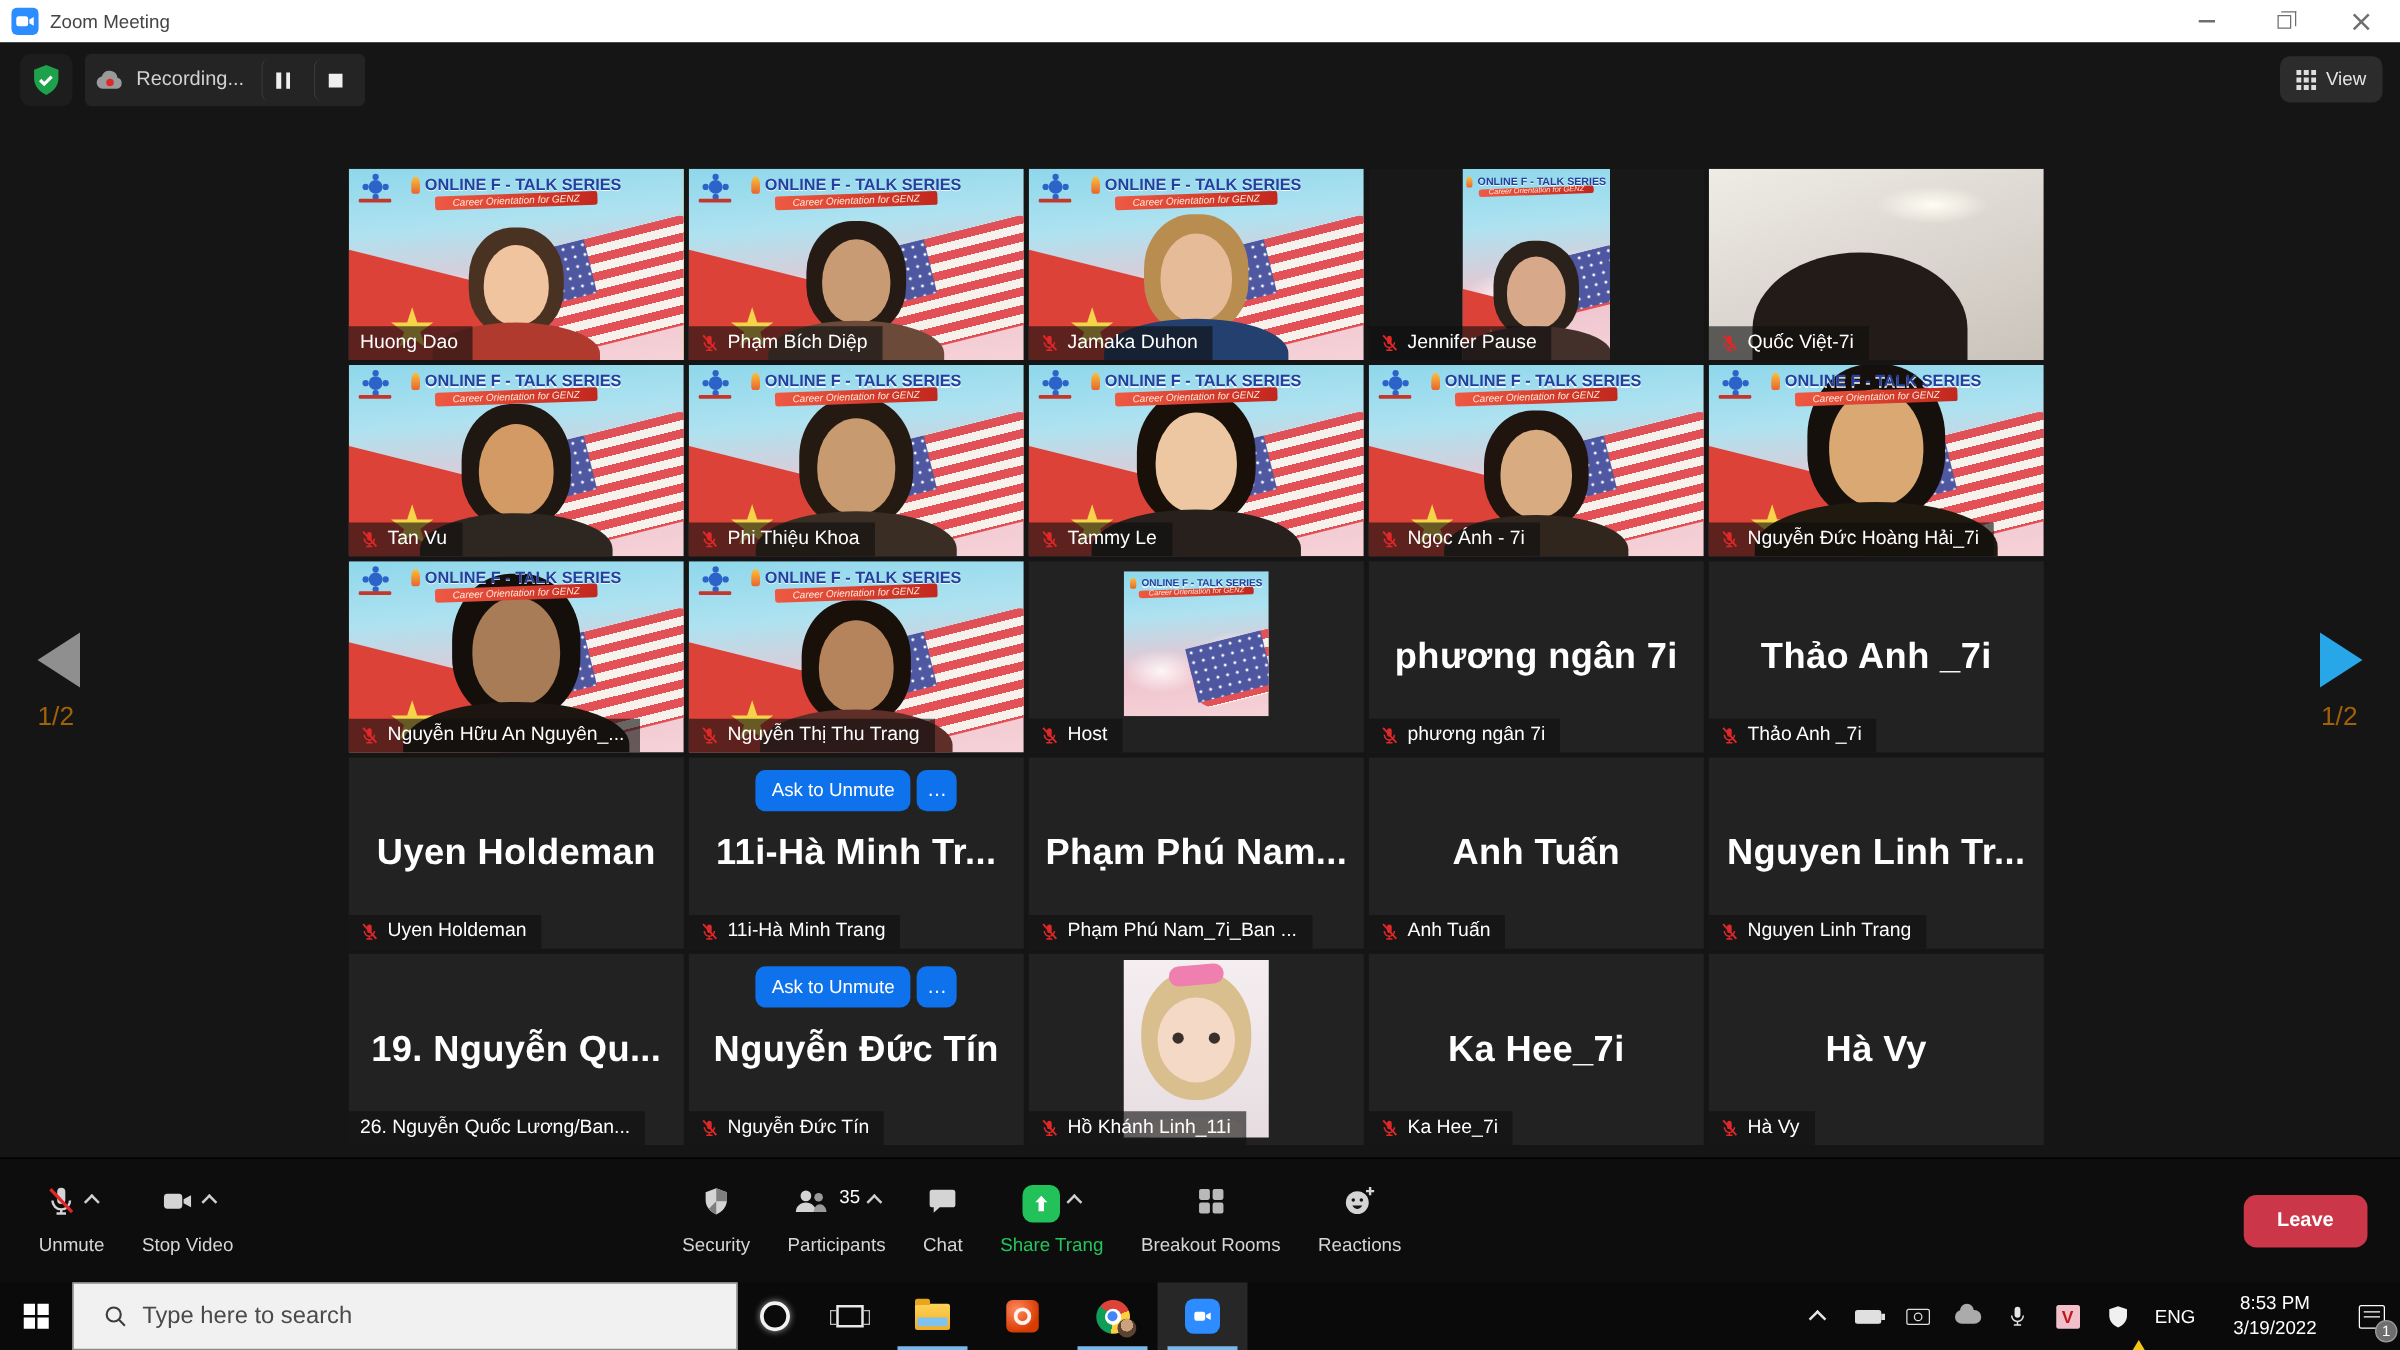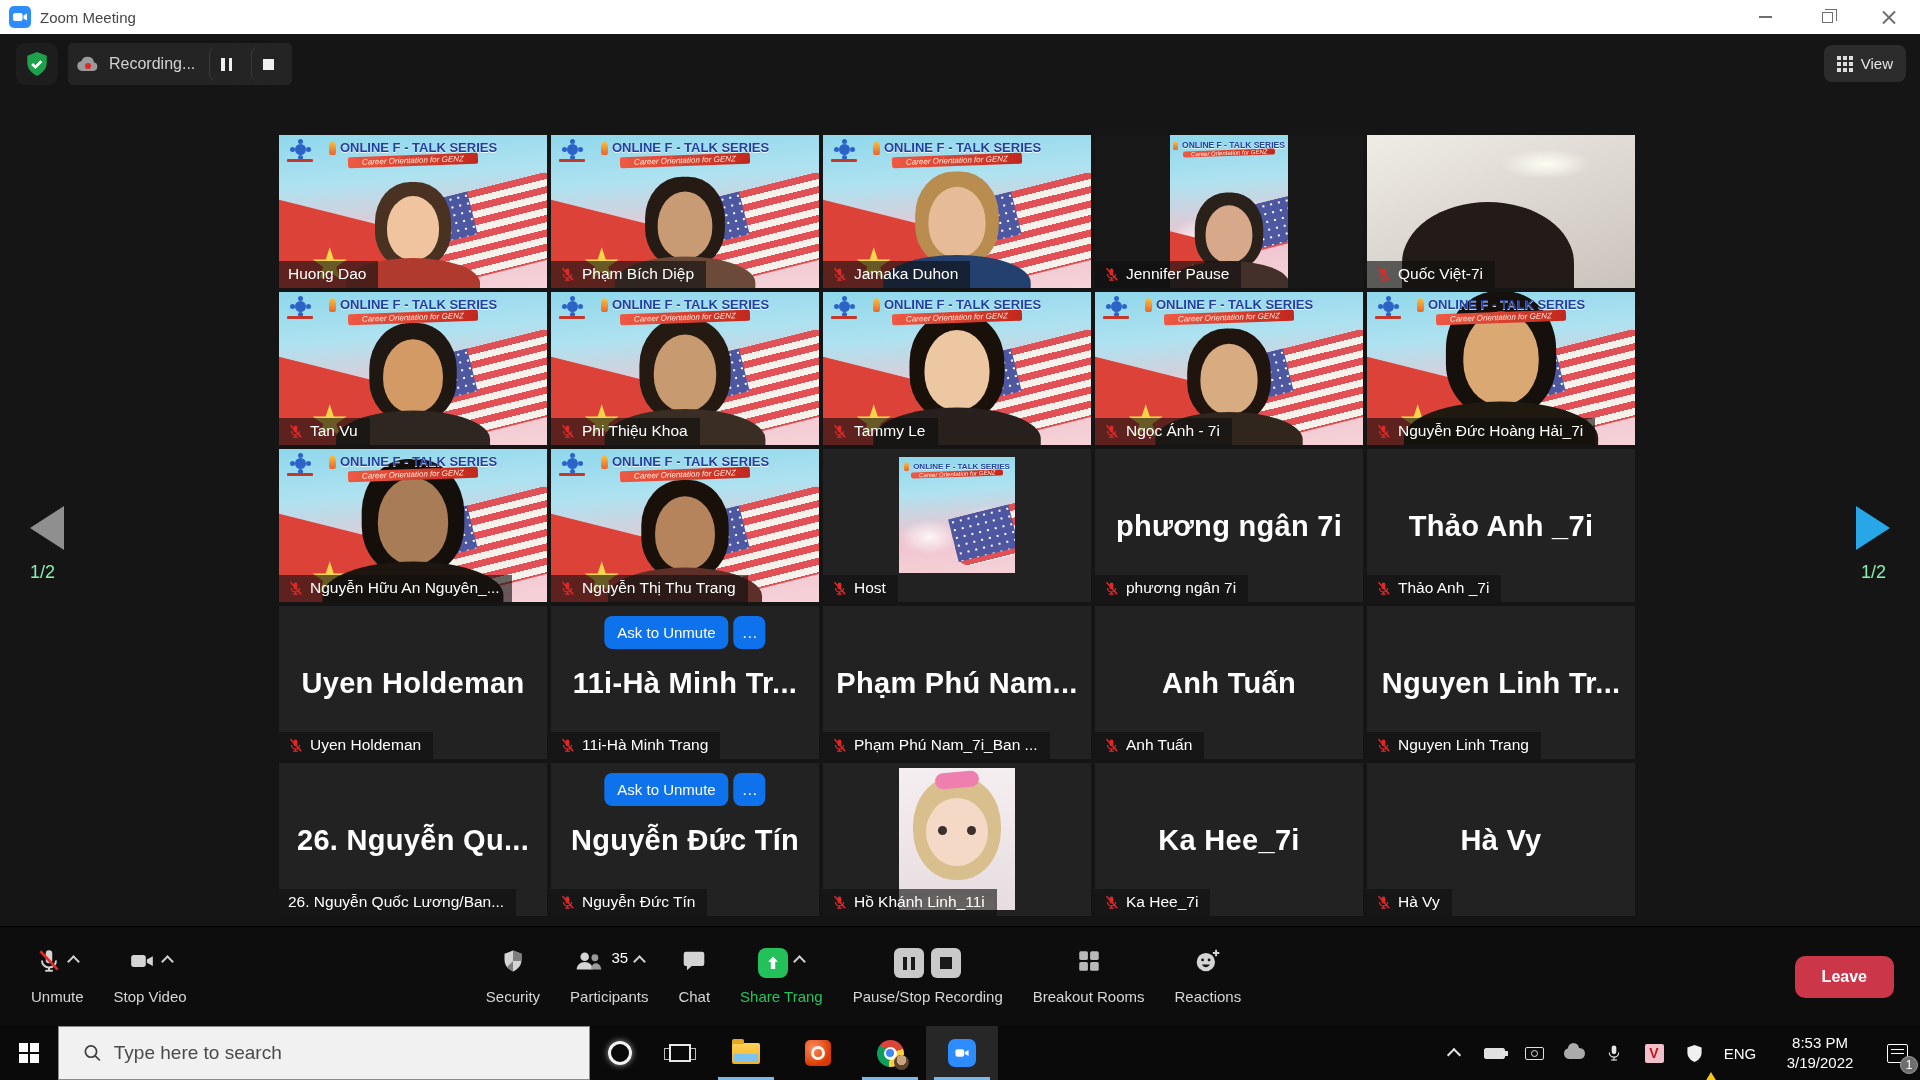--- a/index.html
+++ b/index.html
@@ -119,21 +119,21 @@
   .av-eye { position:absolute; top:28px; width:9px; height:9px; border-radius:50%; background:#3a2f2a; }
   .av-eye.l { left:12px; } .av-eye.r { right:12px; }
   .av-body { position:absolute; bottom:0; left:50%; transform:translateX(-50%); width:74px; height:16px;
      border-radius:40% 40% 0 0; background:#efe6e0; }
 
   .nav-arrow { position:absolute; width:0; height:0; }
   .nav-left { left:30px; top:472px; border-top:22px solid transparent; border-bottom:22px solid transparent;
      border-right:34px solid #8f8f8f; }
   .nav-right { right:30px; top:472px; border-top:22px solid transparent; border-bottom:22px solid transparent;
      border-left:34px solid #27a6e8; }
-  .page-ind { position:absolute; top:528px; color:#86efac; font-size:18px; }
+  .page-ind { position:absolute; top:528px; color:#a16207; font-size:21px; }
   .page-ind.l { left:30px; } .page-ind.r { right:34px; }
 
   
   .toolbar { position:absolute; left:0; right:0; bottom:0; height:100px; background:#0d0d0d;
      display:flex; align-items:center; padding-left:16px; border-top:1px solid #000; }
   .tb-group { display:flex; align-items:center; }
   .tb-center { margin-left:auto; margin-right:auto; }
   .tb-btn { display:flex; flex-direction:column; align-items:center; gap:8px; padding:0 15px;
      background:none; border:none; color:#d6d6d6; font-size:15px; font-family:inherit; white-space:nowrap; }
   .tb-iconrow { display:flex; align-items:flex-start; gap:7px; height:32px; }
@@ -809,21 +809,21 @@
                 <path d="M5.5 11a6.5 6.5 0 0 0 13 0" fill="none" stroke="#e02828" stroke-width="2"></path>
                 <line x1="12" y1="17.5" x2="12" y2="21" stroke="#e02828" stroke-width="2"></line>
                 <line x1="8" y1="21" x2="16" y2="21" stroke="#e02828" stroke-width="2"></line>
                 <line x1="4" y1="2" x2="21" y2="21" stroke="#e02828" stroke-width="2.4"></line>
               </svg>
             </span>
             <span>Nguyen Linh Trang</span>
           </div>
         </div>
         <div class="tile dark">
-          <div class="center-name">26. Nguyễn Qu...</div>
+          <div class="center-name">19. Nguyễn Qu...</div>
           <div class="name-label">
             <span>26. Nguyễn Quốc Lương/Ban...</span>
           </div>
         </div>
         <div class="tile dark">
           <div class="center-name">Nguyễn Đức Tín</div>
           <div class="ask-row">
             <button class="ask-btn">Ask to Unmute</button>
             <button class="more-btn">…</button>
           </div>
@@ -973,36 +973,20 @@
               <span style="display: flex;">
                 <span class="share-ic">
                   <svg width="16" height="16" viewBox="0 0 16 16">
                     <path d="M8 1.5l4.8 5.3H10.2V14H5.8V6.8H3.2z" fill="#fff"></path>
                   </svg>
                 </span>
               </span>
               <span class="chev"></span>
             </div>
             <span>Share Trang</span>
-          </button>
-          <button class="tb-btn">
-            <div class="tb-iconrow">
-              <span style="display: flex;">
-                <span class="rec-ctl">
-                  <span class="rc">
-                    <i></i>
-                    <i></i>
-                  </span>
-                  <span class="rc">
-                    <b></b>
-                  </span>
-                </span>
-              </span>
-            </div>
-            <span>Pause/Stop Recording</span>
           </button>
           <button class="tb-btn">
             <div class="tb-iconrow">
               <span style="display: flex;">
                 <svg width="26" height="26" viewBox="0 0 24 24">
                   <g fill="#b9b9b9">
                     <rect x="3" y="3" width="8" height="8" rx="1.5"></rect>
                     <rect x="13" y="3" width="8" height="8" rx="1.5"></rect>
                     <rect x="3" y="13" width="8" height="8" rx="1.5"></rect>
                     <rect x="13" y="13" width="8" height="8" rx="1.5"></rect>

